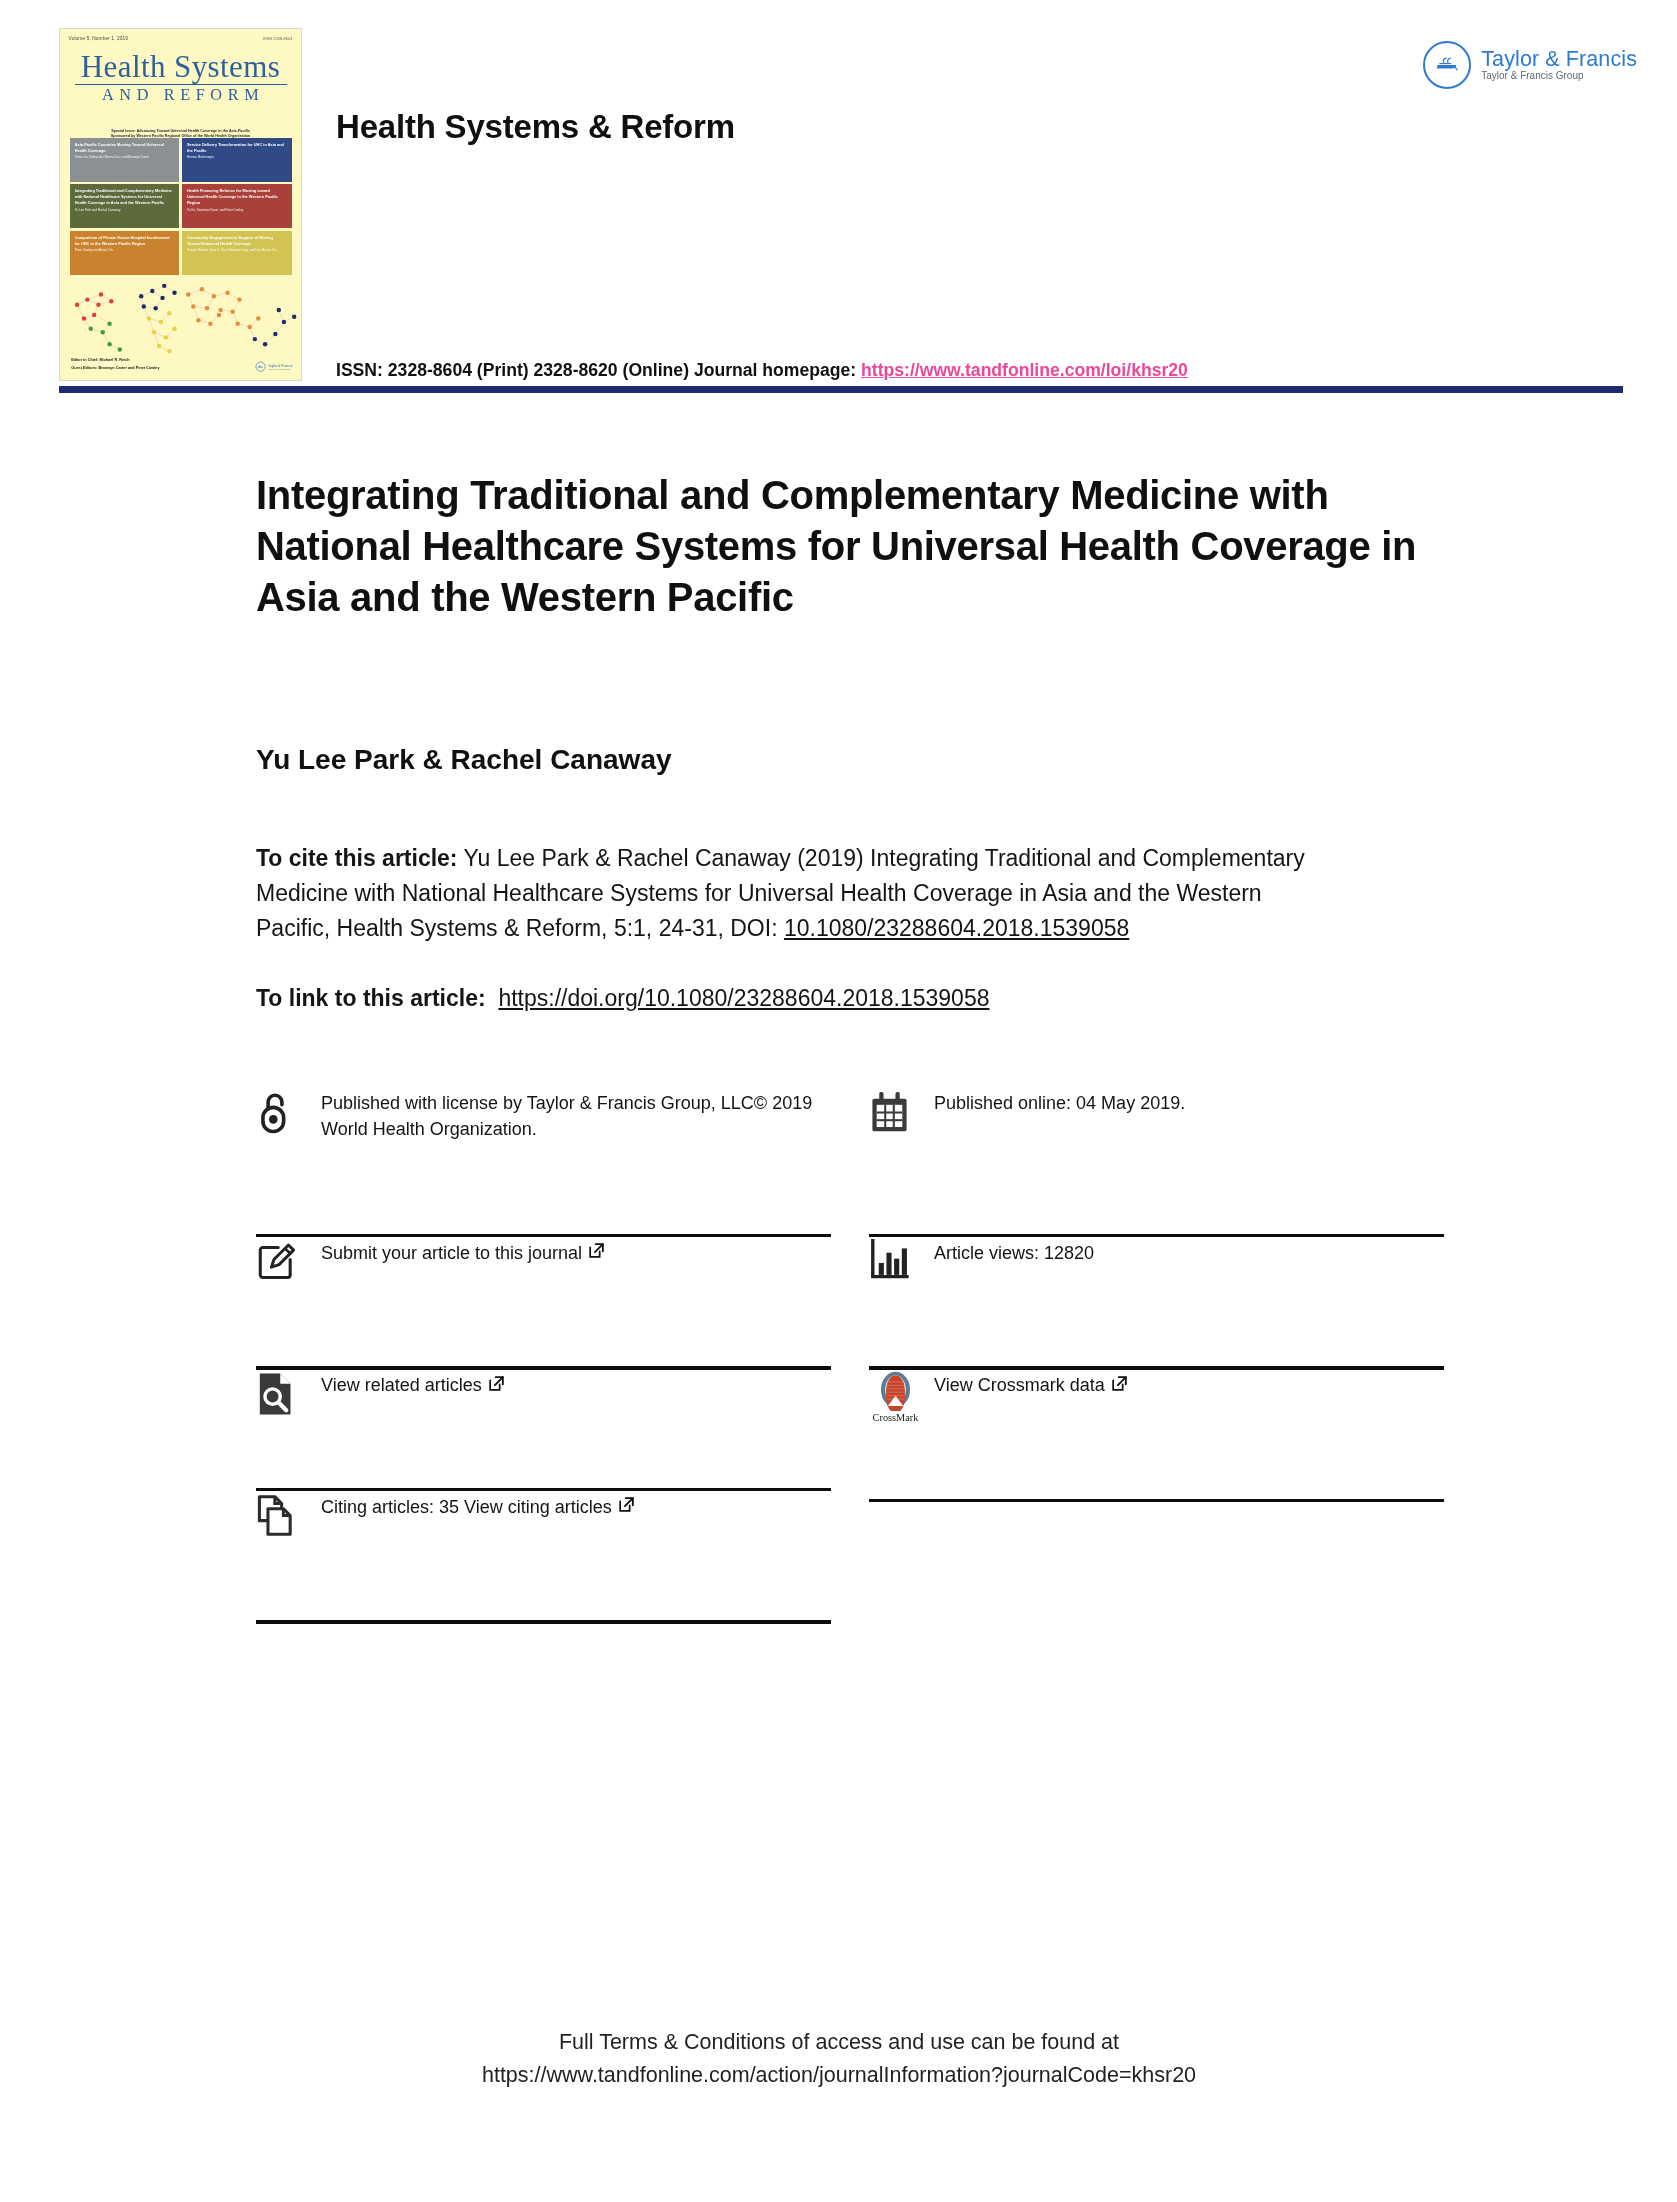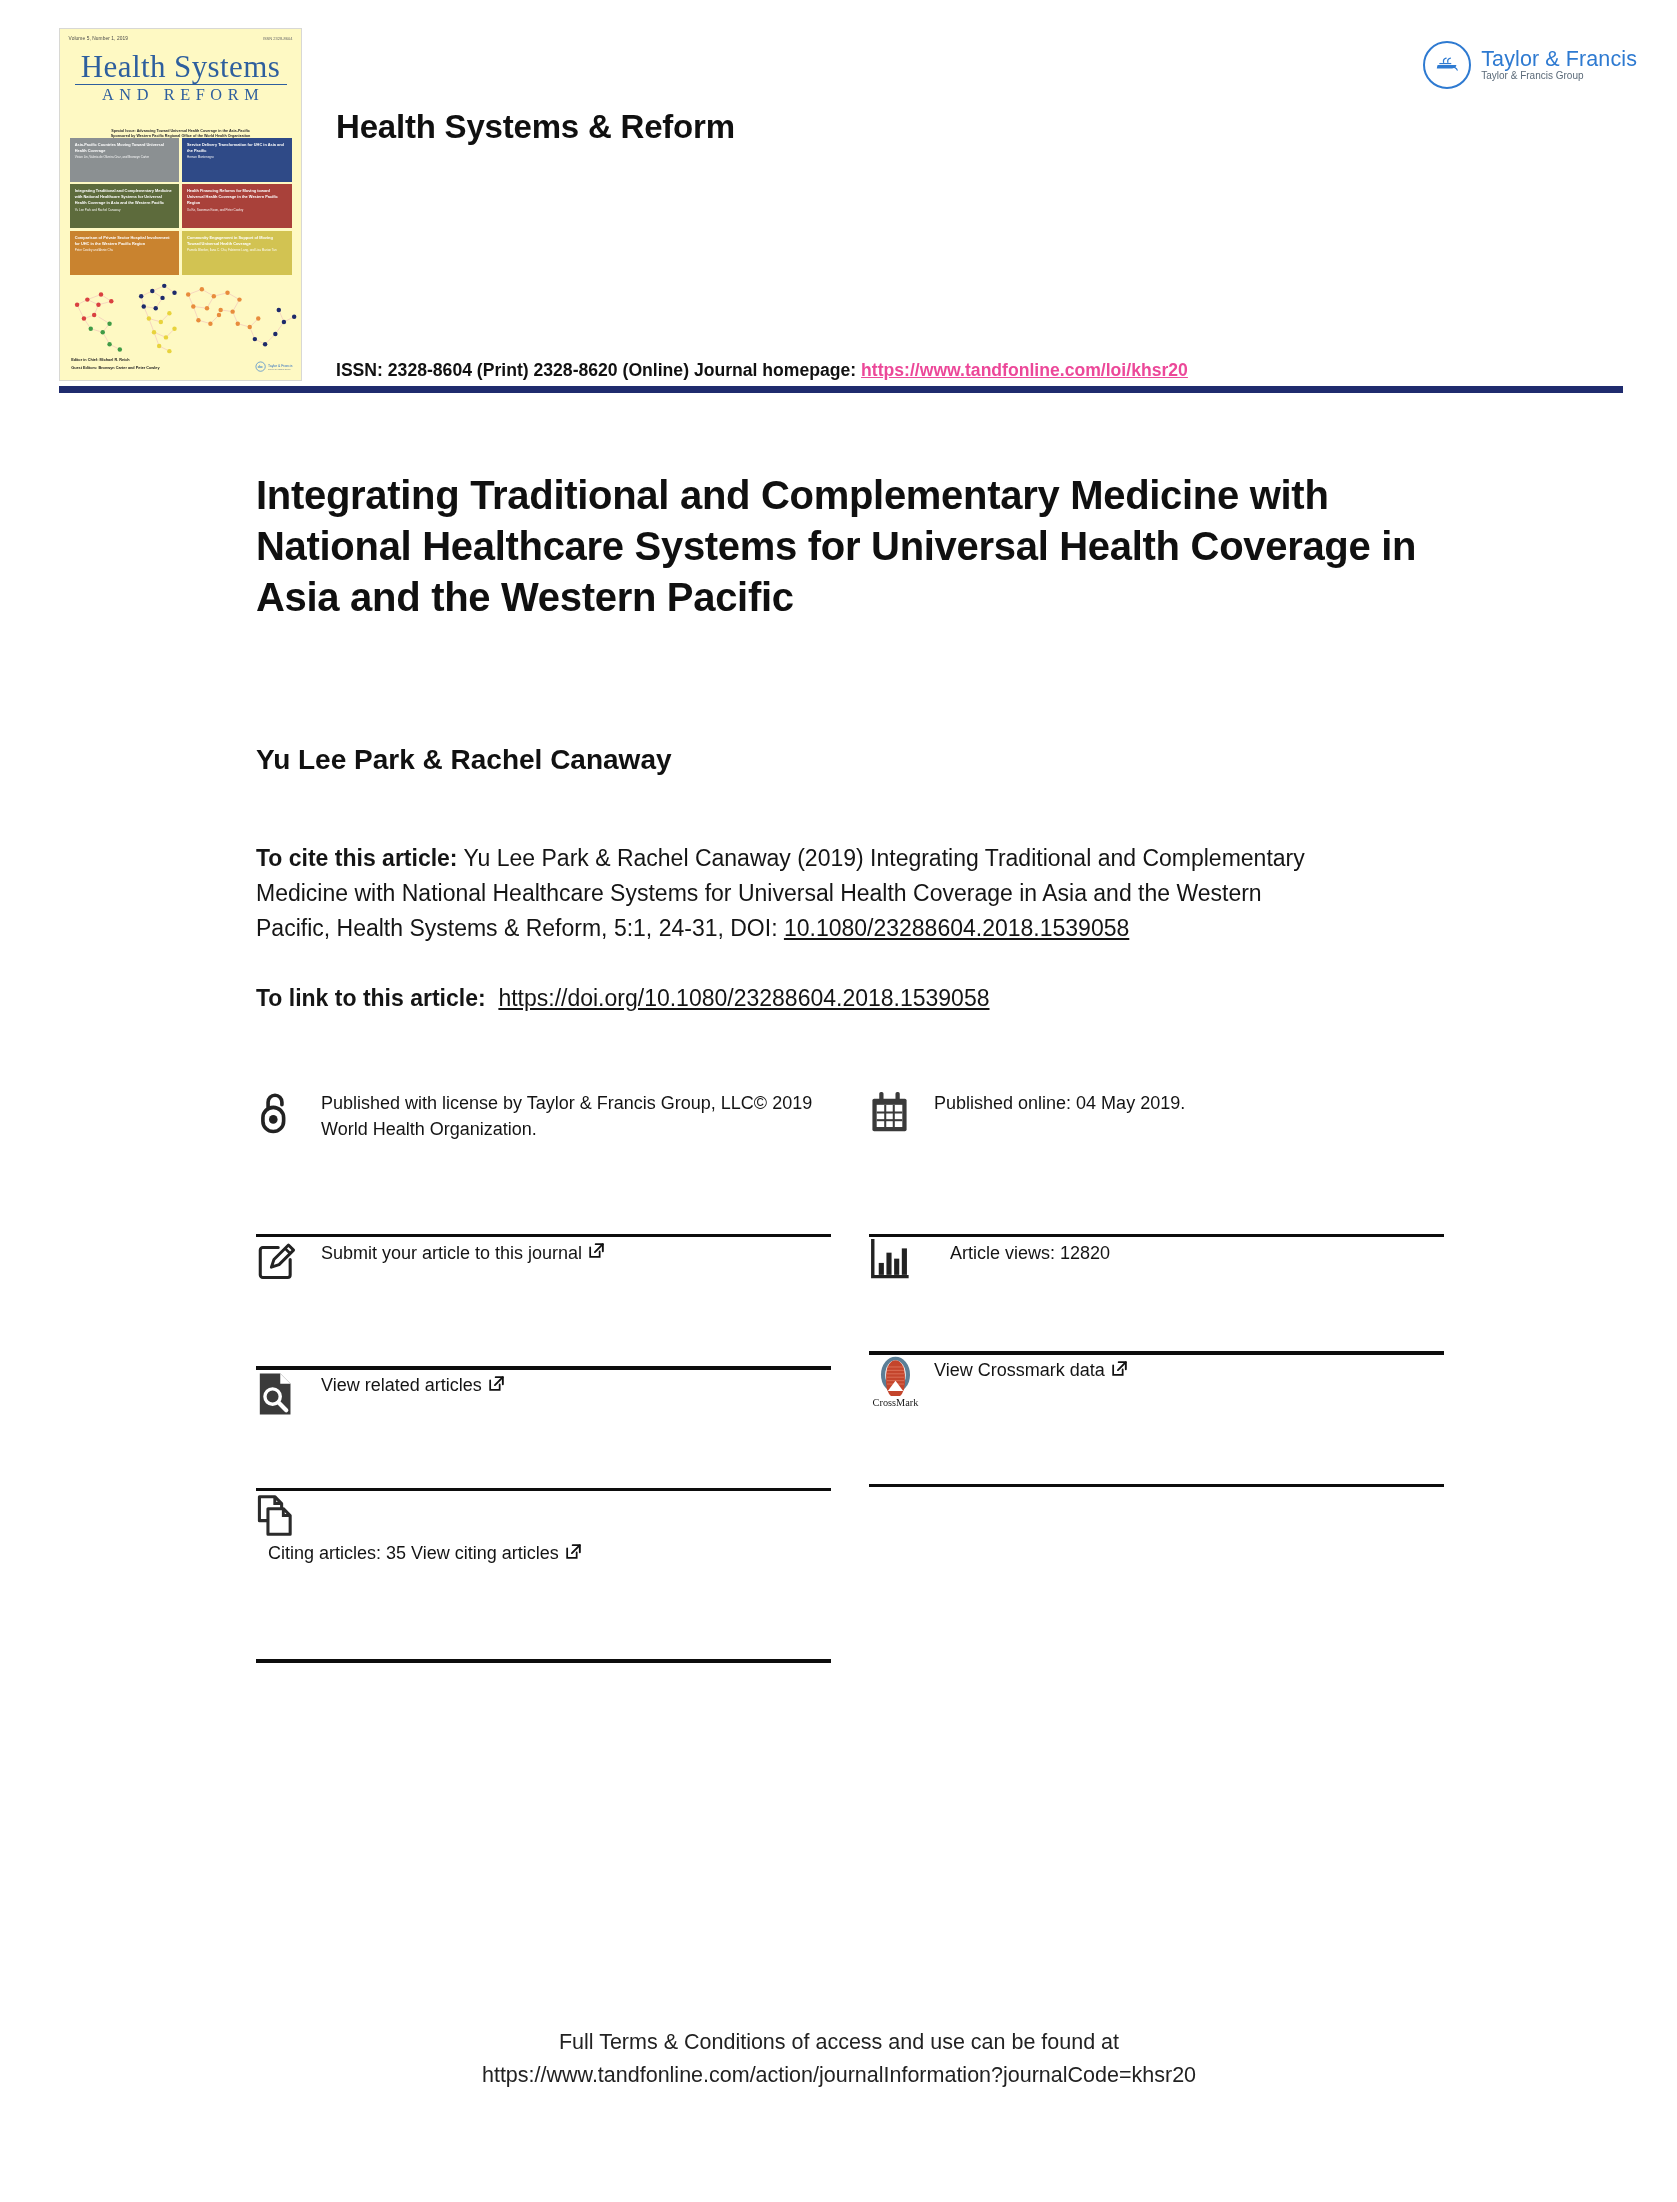--- a/index.html
+++ b/index.html
@@ -440,21 +440,21 @@
               <path d="M26 37 l9 9" stroke="#ffffff" stroke-width="5" stroke-linecap="round"></path>
             </svg>
           </div>
           <div class="lbl">View related articles<svg class="ext" width="19" height="19" viewBox="0 0 24 24">
               <path d="M4 8 v12 h12 V13" fill="none" stroke="#111" stroke-width="2.2" stroke-linecap="round"></path>
               <path d="M11 4 h9 v9" fill="none" stroke="#111" stroke-width="2.4" stroke-linecap="round" stroke-linejoin="round"></path>
               <path d="M20 4 L10 14" stroke="#111" stroke-width="2.4" stroke-linecap="round"></path>
             </svg></div>
         </div>
         <div class="meta-sep"></div>
-        <div class="meta-row" style="height: 168px; flex-direction: column;">
+        <div class="meta-row" style="height: 129px;">
           <div class="ico">
             <svg width="41" height="45" viewBox="0 0 48 52">
               <path d="M4 4 h18 l8 8 v20 H4 z" fill="none" stroke="#2b2b2b" stroke-width="3.6" stroke-linejoin="round"></path>
               <path d="M22 4 v8 h8" fill="none" stroke="#2b2b2b" stroke-width="3.4"></path>
               <path d="M14 18 h18 l8 8 v22 H14 z" fill="#ffffff" stroke="#2b2b2b" stroke-width="3.6" stroke-linejoin="round"></path>
               <path d="M32 18 v8 h8" fill="none" stroke="#2b2b2b" stroke-width="3.4"></path>
             </svg>
           </div>
           <div class="lbl">Citing articles: 35 View citing articles<svg class="ext" width="19" height="19" viewBox="0 0 24 24">
               <path d="M4 8 v12 h12 V13" fill="none" stroke="#111" stroke-width="2.2" stroke-linecap="round"></path>
@@ -476,21 +476,21 @@
                 <path d="M9 26 h30"></path>
                 <path d="M9 35 h30"></path>
               </g>
               <rect x="12" y="2" width="5" height="12" rx="2" fill="#3a3a3a"></rect>
               <rect x="31" y="2" width="5" height="12" rx="2" fill="#3a3a3a"></rect>
             </svg>
           </div>
           <div class="lbl">Published online: 04 May 2019.</div>
         </div>
         <div class="meta-sep"></div>
-        <div class="meta-row" style="height: 114px; gap: 16px;">
+        <div class="meta-row" style="height: 129px;">
           <div class="ico">
             <svg width="40" height="41" viewBox="0 0 46 48">
               <path d="M4 2 v42 h40" fill="none" stroke="#222" stroke-width="4" stroke-linecap="square"></path>
               <rect x="11" y="28" width="6" height="14" fill="#222"></rect>
               <rect x="20" y="16" width="6" height="26" fill="#222"></rect>
               <rect x="29" y="23" width="6" height="19" fill="#222"></rect>
               <rect x="38" y="11" width="6" height="31" fill="#222"></rect>
             </svg>
           </div>
           <div class="lbl">Article views: 12820</div>

